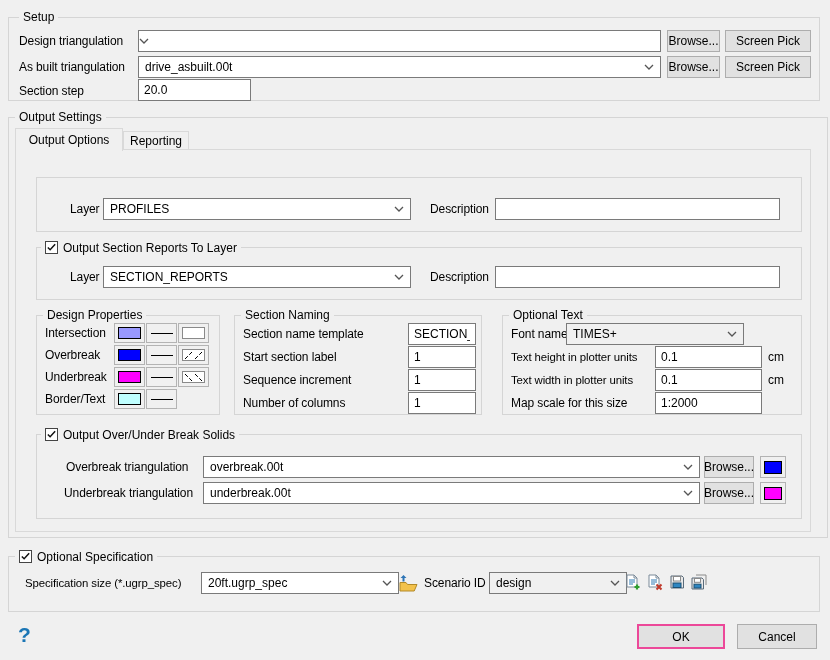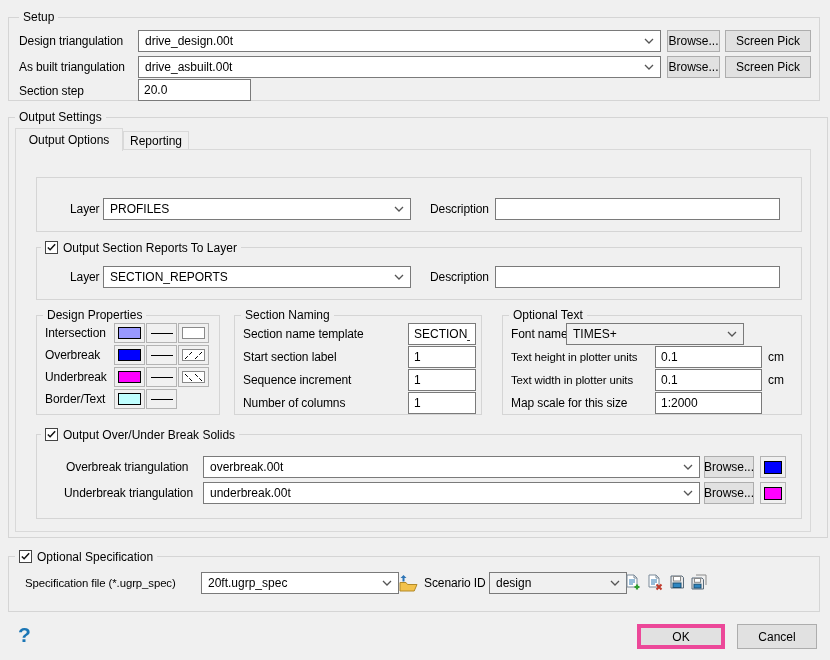--- a/index.html
+++ b/index.html
@@ -99,21 +99,21 @@
     position: absolute;
     box-sizing: border-box;
     background: #e1e1e1;
     border: 1px solid #adadad;
     display: flex;
     align-items: center;
     justify-content: center;
     white-space: nowrap;
     cursor: default;
   }
-  .btn.default { border: 4px solid #ec4899; }
+  .btn.default { border: 2px solid #ec4899; }
   
   .tab {
     position: absolute;
     box-sizing: border-box;
     background: #f0f0f0;
     border: 1px solid #d9d9d9;
     display: flex;
     align-items: center;
     justify-content: center;
     white-space: nowrap;
@@ -178,21 +178,20 @@
 </head>
 <body>
 
 <div class="dialog">
 
   <div class="gb" style="left:8px;top:17px;width:812px;height:84px;">
     <span class="gb-cap" style="left:10px;">Setup</span>
 
     <span class="lbl" style="left:10px;top:16px;">Design triangulation</span>
     <div class="combo" style="left:129px;top:12px;width:523px;">
-      <span class="ct">drive_design.00t</span>
       <svg class="chev" width="10" height="6" viewBox="0 0 10 6">
           <polyline points="1,1 5,5 9,1" fill="none" stroke="#555" stroke-width="1.3"></polyline>
         </svg>
     </div>
     <div class="btn" style="left:658px;top:12px;width:53px;height:22px;">
         <span>Browse...</span>
       </div>
     <div class="btn" style="left:716px;top:12px;width:86px;height:22px;">
         <span>Screen Pick</span>
       </div>
@@ -396,21 +395,21 @@
   <div class="gb" style="left:8px;top:556px;width:812px;height:56px;">
     <div class="cb-cap" style="left:6px;">
       <span class="cb">
           <svg width="11" height="11" viewBox="0 0 12 12">
             <polyline points="2,6 4.5,8.5 10,2.5" fill="none" stroke="#111" stroke-width="1.6"></polyline>
           </svg>
         </span>
       <span>Optional Specification</span>
     </div>
 
-    <span class="lbl tight" style="left:16px;top:19px;">Specification file (*.ugrp_spec)</span>
+    <span class="lbl tight" style="left:16px;top:19px;">Specification size (*.ugrp_spec)</span>
     <div class="combo" style="left:192px;top:15px;width:198px;">
       <span class="ct">20ft.ugrp_spec</span>
       <svg class="chev" width="10" height="6" viewBox="0 0 10 6">
           <polyline points="1,1 5,5 9,1" fill="none" stroke="#555" stroke-width="1.3"></polyline>
         </svg>
     </div>
 
     <div class="icobtn" style="left:389px;top:16px;width:20px;height:20px;">
       <svg width="20" height="18" viewBox="0 0 20 18">
         <path d="M5.5 1 l3 3 h-2 v3.5 h-2 V4 h-2 z" fill="#2e75b6"></path>

